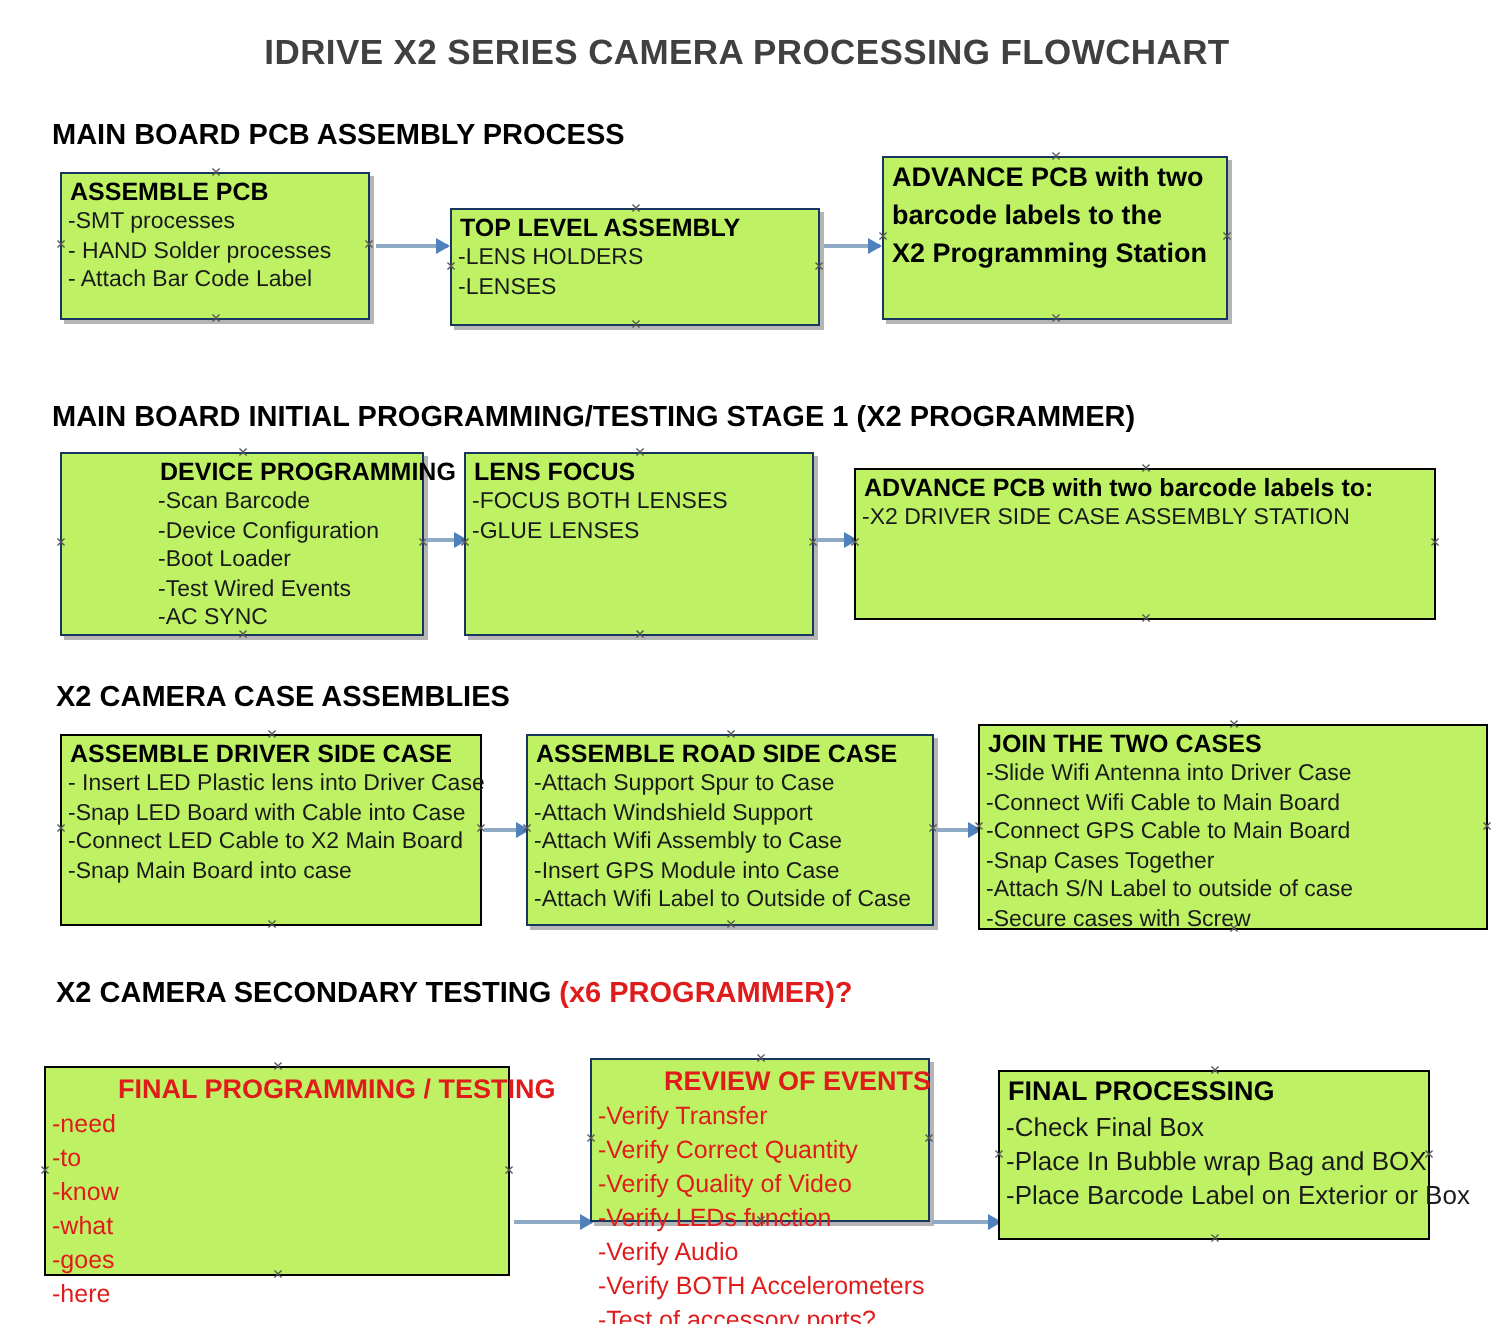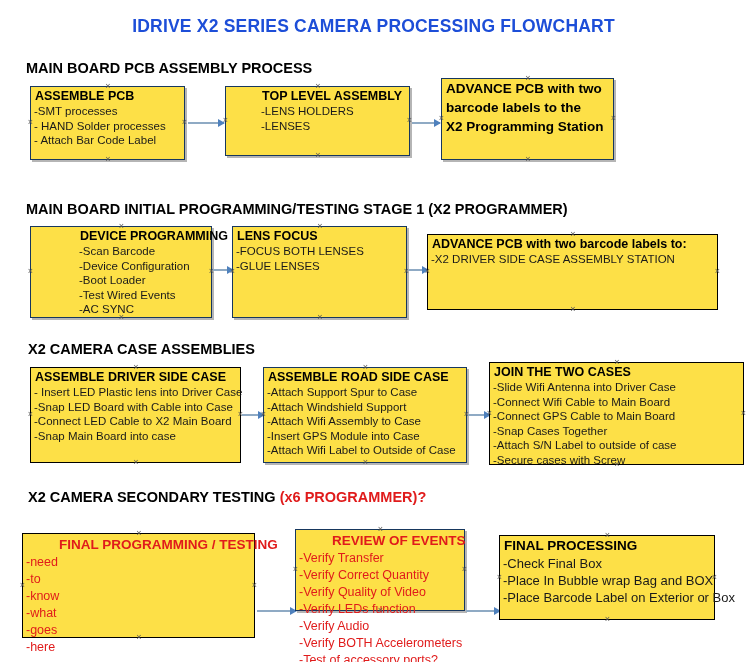--- a/index.html
+++ b/index.html
@@ -16,38 +16,38 @@
   }
 
   .doc-title {
     position: absolute;
     left: 0;
     top: 16px;
     width: 747px;
     text-align: center;
     font-size: 17.5px;
     font-weight: bold;
-    color: #1d4ed8;
+    color: #404040;
     letter-spacing: 0.2px;
   }
 
   .section-title {
     position: absolute;
     font-size: 14.5px;
     font-weight: bold;
     color: #000000;
     white-space: nowrap;
   }
   .section-title .accent {
     color: #e01b1b;
   }
 
   .node {
     position: absolute;
-    background: #fde047;
+    background: #bef264;
     border: 1px solid #17375e;
     box-sizing: border-box;
     box-shadow: 2px 2px 0 rgba(120,120,120,0.55);
     overflow: visible;
   }
   .node.plain-border {
     border: 1px solid #000000;
     box-shadow: none;
   }
   .node-title {
@@ -120,21 +120,21 @@
   <div class="node-line">- HAND Solder processes</div>
   <div class="node-line">- Attach Bar Code Label</div>
   <span class="handle h-t"></span>
   <span class="handle h-b"></span>
   <span class="handle h-l"></span>
   <span class="handle h-r"></span>
 </div>
 
 <div class="arrow" style="left:188px; top:122px; width:36px;"></div>
 
-<div class="node" style="left:225px; top:86px; width:185px; height:70px;padding-left:32px;">
+<div class="node" style="left:225px; top:104px; width:185px; height:59px;">
   <div class="node-title">TOP LEVEL ASSEMBLY</div>
   <div class="node-line">-LENS HOLDERS</div>
   <div class="node-line">-LENSES</div>
   <span class="handle h-t"></span>
   <span class="handle h-b"></span>
   <span class="handle h-l"></span>
   <span class="handle h-r"></span>
 </div>
 
 <div class="arrow" style="left:412px; top:122px; width:28px;"></div>

